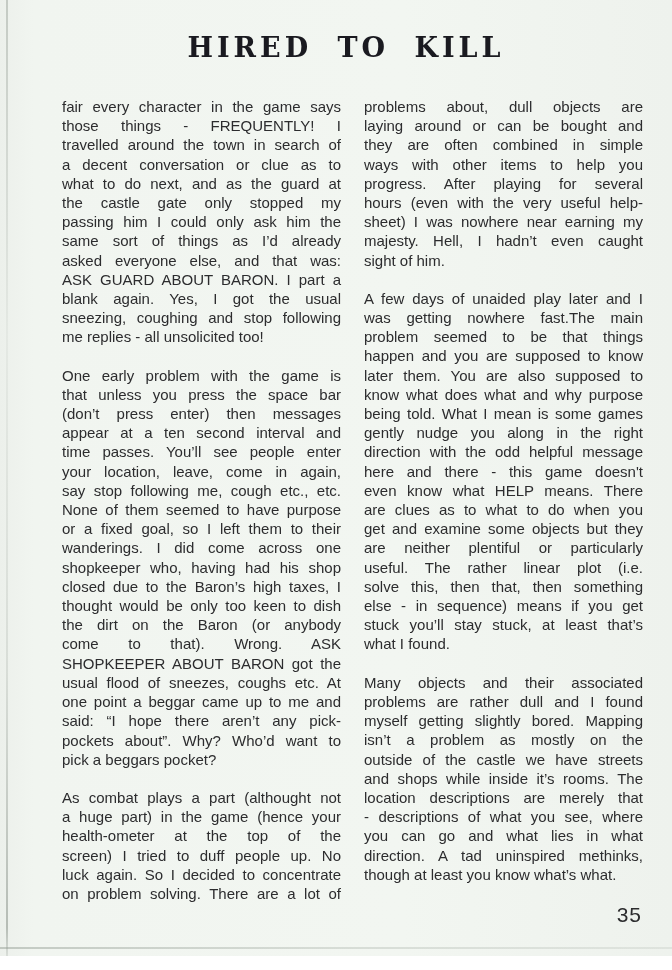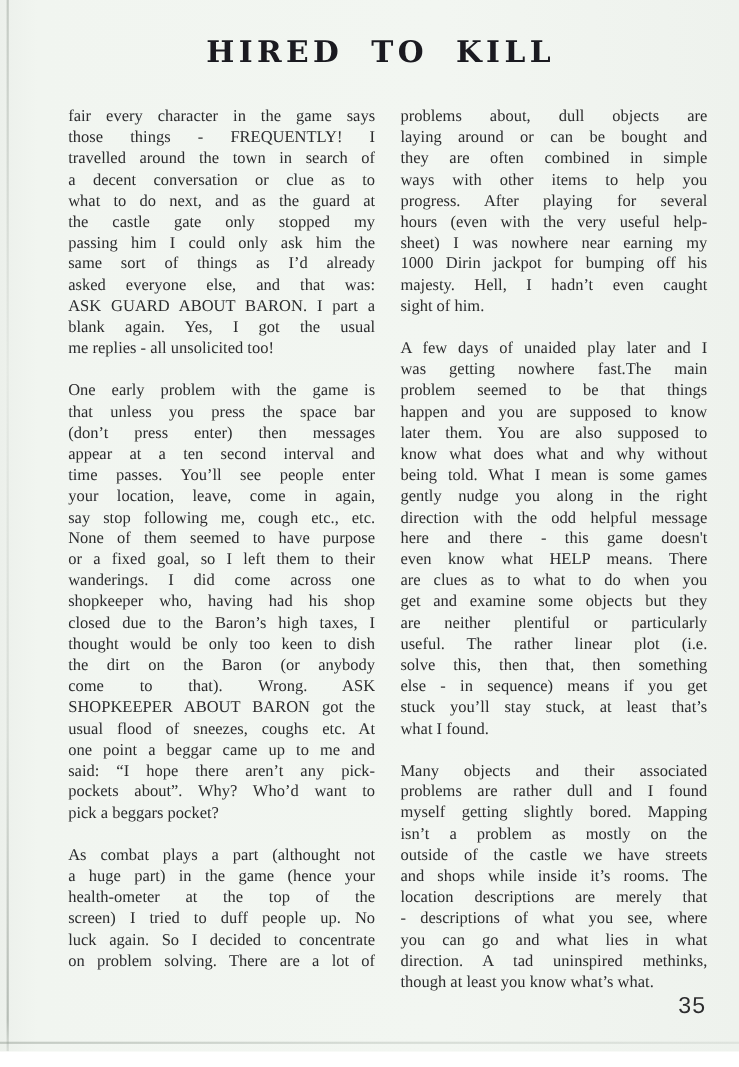--- a/index.html
+++ b/index.html
@@ -46,21 +46,21 @@
     position: absolute;
     top: 97px; left: 62px;
     display: flex;
     gap: 23px;
   }
   .col {
     width: 279px;
     font-size: 15px;
     line-height: 19.2px;
   }
-  .para { margin: 0 0 19px 0; font-family: Liberation Serif, serif; }
+  .para { margin: 0 0 19px 0; }
   .para:last-child { margin-bottom: 0; }
   .line {
     text-align: justify;
     text-align-last: justify;
   }
   .line.natural { text-align-last: left; }
   .page-num {
     position: absolute;
     top: 903px;
     right: 30px;
@@ -85,20 +85,21 @@
           <div class="line">those things - FREQUENTLY! I</div>
           <div class="line">travelled around the town in search of</div>
           <div class="line">a decent conversation or clue as to</div>
           <div class="line">what to do next, and as the guard at</div>
           <div class="line">the castle gate only stopped my</div>
           <div class="line">passing him I could only ask him the</div>
           <div class="line">same sort of things as I’d already</div>
           <div class="line">asked everyone else, and that was:</div>
           <div class="line">ASK GUARD ABOUT BARON. I part a</div>
           <div class="line">blank again. Yes, I got the usual</div>
+          <div class="line">sneezing, coughing and stop following</div>
           <div class="line natural">me replies - all unsolicited too!</div>
         </div>
         <div class="para">
           <div class="line">One early problem with the game is</div>
           <div class="line">that unless you press the space bar</div>
           <div class="line">(don’t press enter) then messages</div>
           <div class="line">appear at a ten second interval and</div>
           <div class="line">time passes. You’ll see people enter</div>
           <div class="line">your location, leave, come in again,</div>
           <div class="line">say stop following me, cough etc., etc.</div>
@@ -128,31 +129,30 @@
       </div>
     <div class="col">
         <div class="para">
           <div class="line">problems about, dull objects are</div>
           <div class="line">laying around or can be bought and</div>
           <div class="line">they are often combined in simple</div>
           <div class="line">ways with other items to help you</div>
           <div class="line">progress. After playing for several</div>
           <div class="line">hours (even with the very useful help-</div>
           <div class="line">sheet) I was nowhere near earning my</div>
-          <div class="line">1000 Dirin jackpot for bumping off his</div>
           <div class="line">majesty. Hell, I hadn’t even caught</div>
           <div class="line natural">sight of him.</div>
         </div>
         <div class="para">
           <div class="line">A few days of unaided play later and I</div>
           <div class="line">was getting nowhere fast.The main</div>
           <div class="line">problem seemed to be that things</div>
           <div class="line">happen and you are supposed to know</div>
           <div class="line">later them. You are also supposed to</div>
-          <div class="line">know what does what and why without</div>
+          <div class="line">know what does what and why purpose</div>
           <div class="line">being told. What I mean is some games</div>
           <div class="line">gently nudge you along in the right</div>
           <div class="line">direction with the odd helpful message</div>
           <div class="line">here and there - this game doesn't</div>
           <div class="line">even know what HELP means. There</div>
           <div class="line">are clues as to what to do when you</div>
           <div class="line">get and examine some objects but they</div>
           <div class="line">are neither plentiful or particularly</div>
           <div class="line">useful. The rather linear plot (i.e.</div>
           <div class="line">solve this, then that, then something</div>

